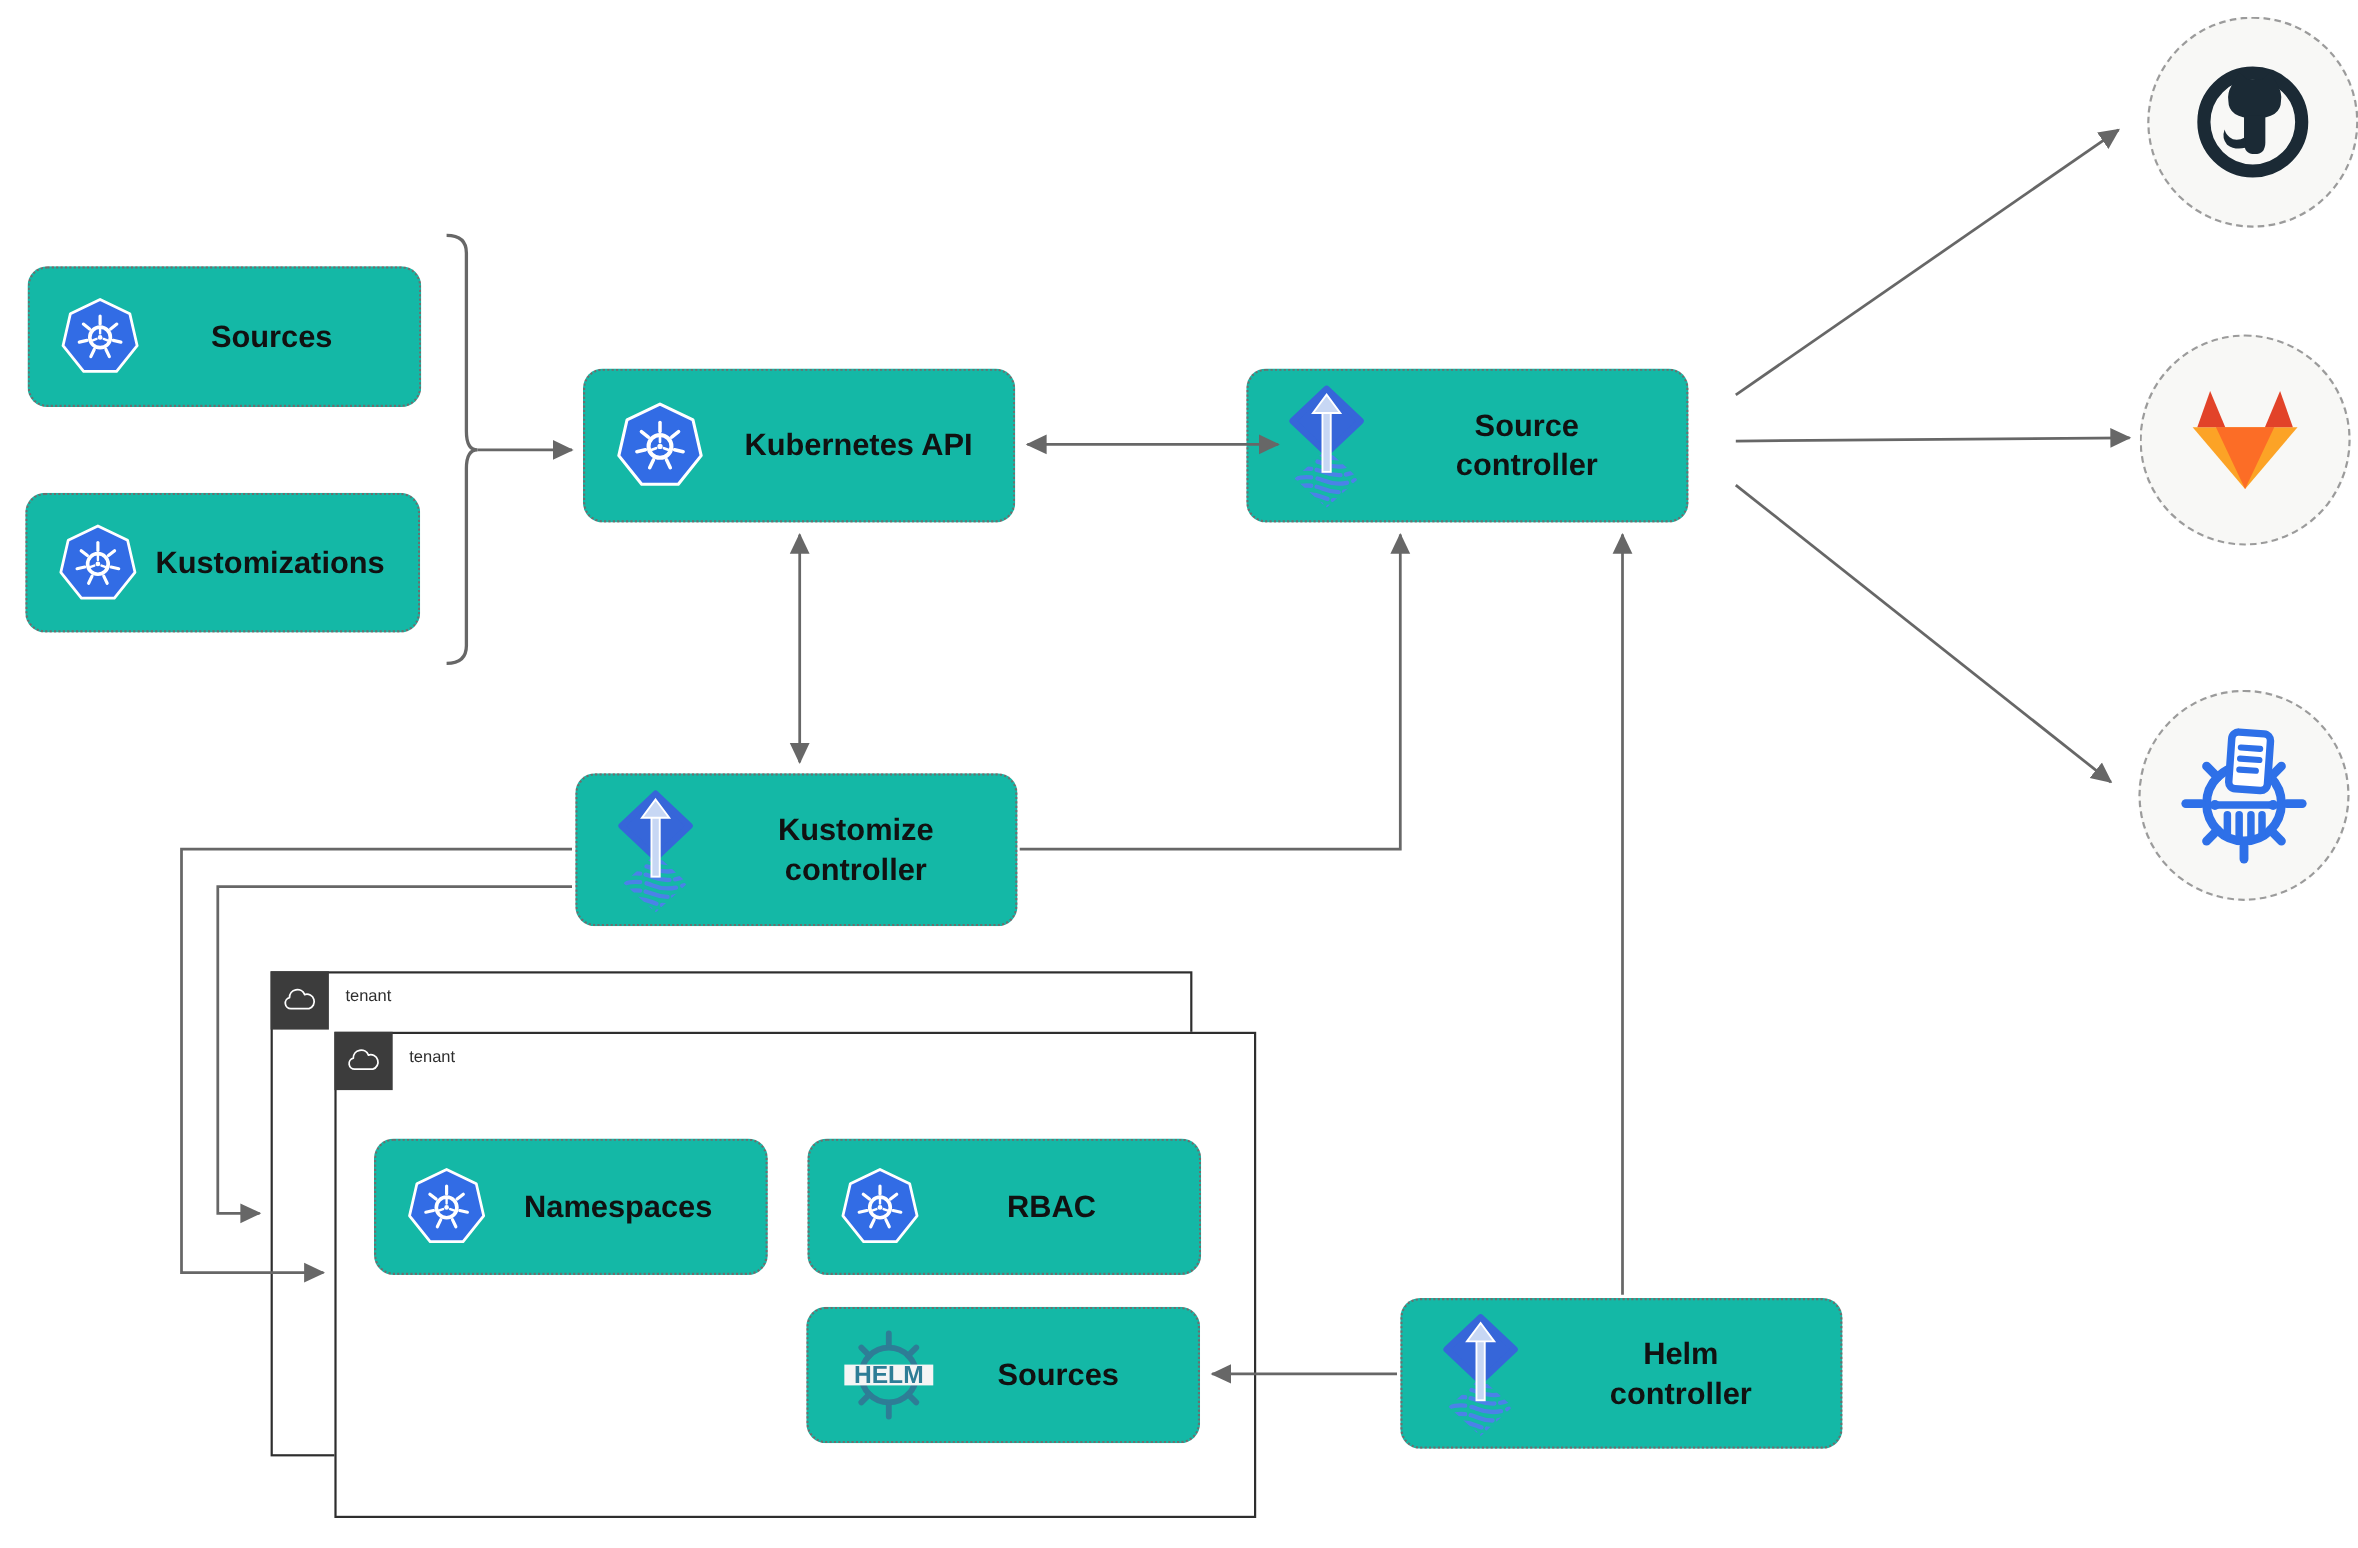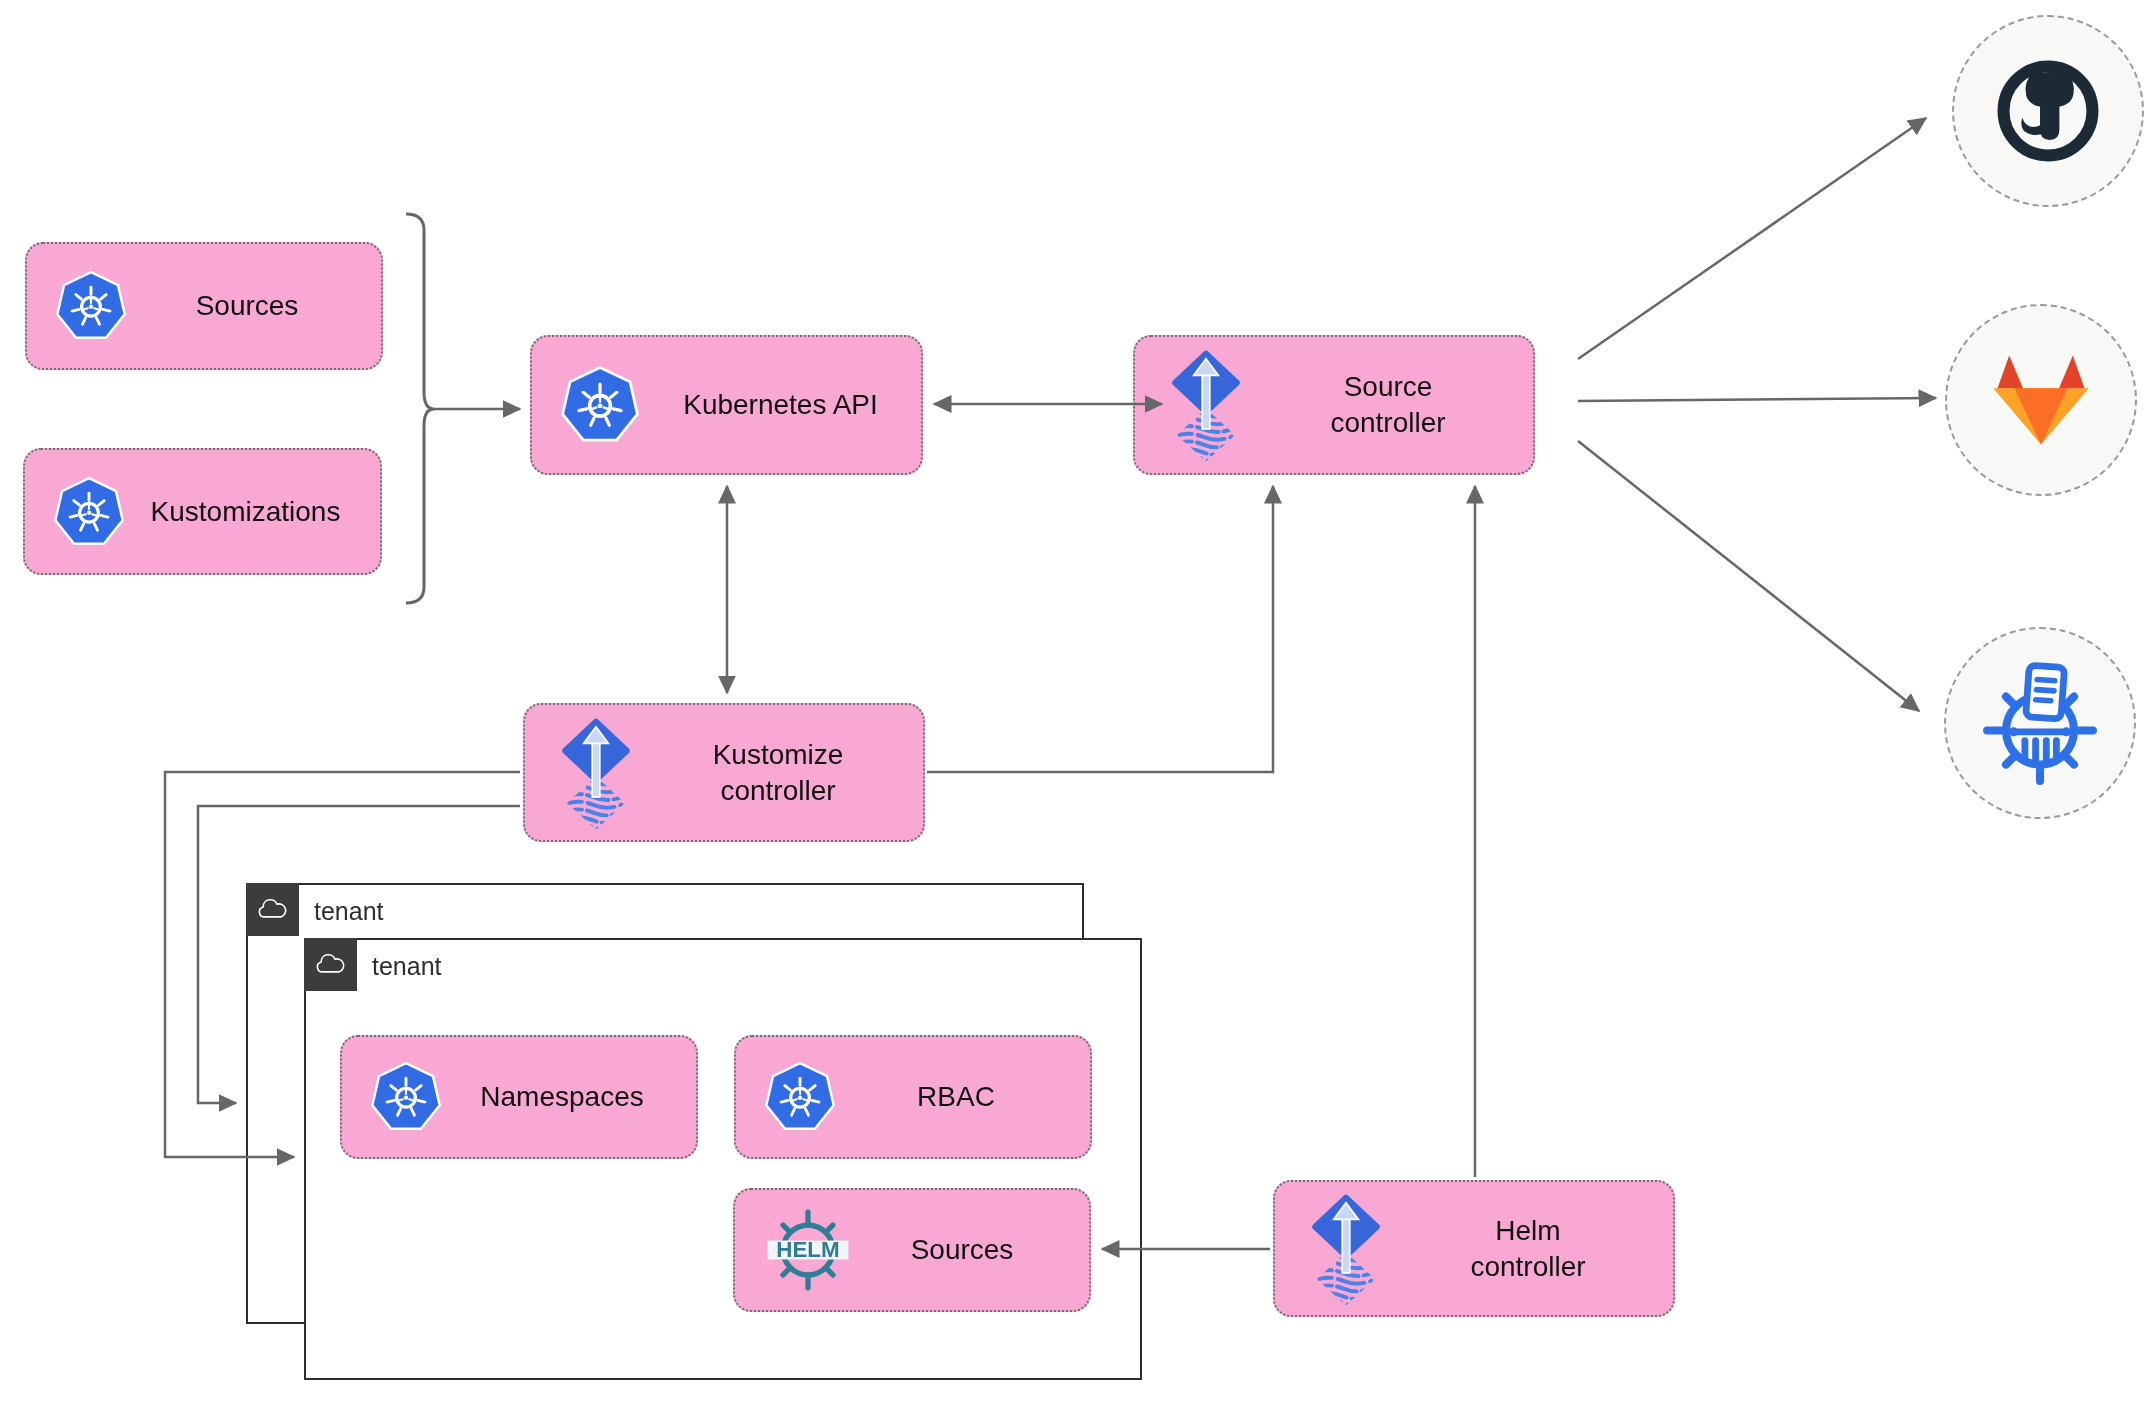--- a/index.html
+++ b/index.html
@@ -1,29 +1,29 @@
 <!DOCTYPE html>
 <html><head>
 <meta charset="utf-8">
 <style>
   html,body{margin:0;padding:0;background:#ffffff;}
   .canvas{position:relative;width:2144px;height:1407px;background:#ffffff;
           font-family:"Liberation Sans",sans-serif;overflow:hidden;}
   svg.edges{position:absolute;left:0;top:0;z-index:10;pointer-events:none;}
-  .node{position:absolute;background:#f9a8d4;border:2px dotted #6e6e6e;border-radius:18px;
-        display:flex;align-items:center;box-sizing:border-box;z-index:5;}
+  .node{position:absolute;background:#14b8a6;border:2px dotted #6e6e6e;border-radius:18px;
+        display:flex;align-items:center;box-sizing:border-box;z-index:5;font-weight:bold;}
   .node .icon{position:absolute;left:28px;top:50%;transform:translateY(-50%);}
   .node .label{width:100%;text-align:center;font-size:28px;color:#111111;
                white-space:pre-line;line-height:1.28;box-sizing:border-box;padding-left:86px;}
   .node.big .label{padding-left:108px;}
   .node.releases .label{padding-left:100px;}
   .tenant{position:absolute;background:#ffffff;border:2px solid #2e2e2e;box-sizing:border-box;}
   .tenant .badge{position:absolute;left:-2px;top:-2px;width:53px;height:53px;background:#3c3c3c;
                  display:flex;align-items:center;justify-content:center;}
-  .tenant .tlabel{position:absolute;left:66px;top:12px;font-size:25px;color:#2e2e2e;}
+  .tenant .tlabel{position:absolute;left:66px;top:12px;font-size:15px;color:#2e2e2e;}
   .endpoint{position:absolute;width:192px;height:192px;border:2px dashed #9b9b9b;border-radius:50%;
             background:#f8f8f6;display:flex;align-items:center;justify-content:center;
             box-sizing:border-box;z-index:5;}
   .defs-holder{position:absolute;width:0;height:0;overflow:hidden;}
 </style>
 </head>
 <body>
 
 <div class="canvas">
 

